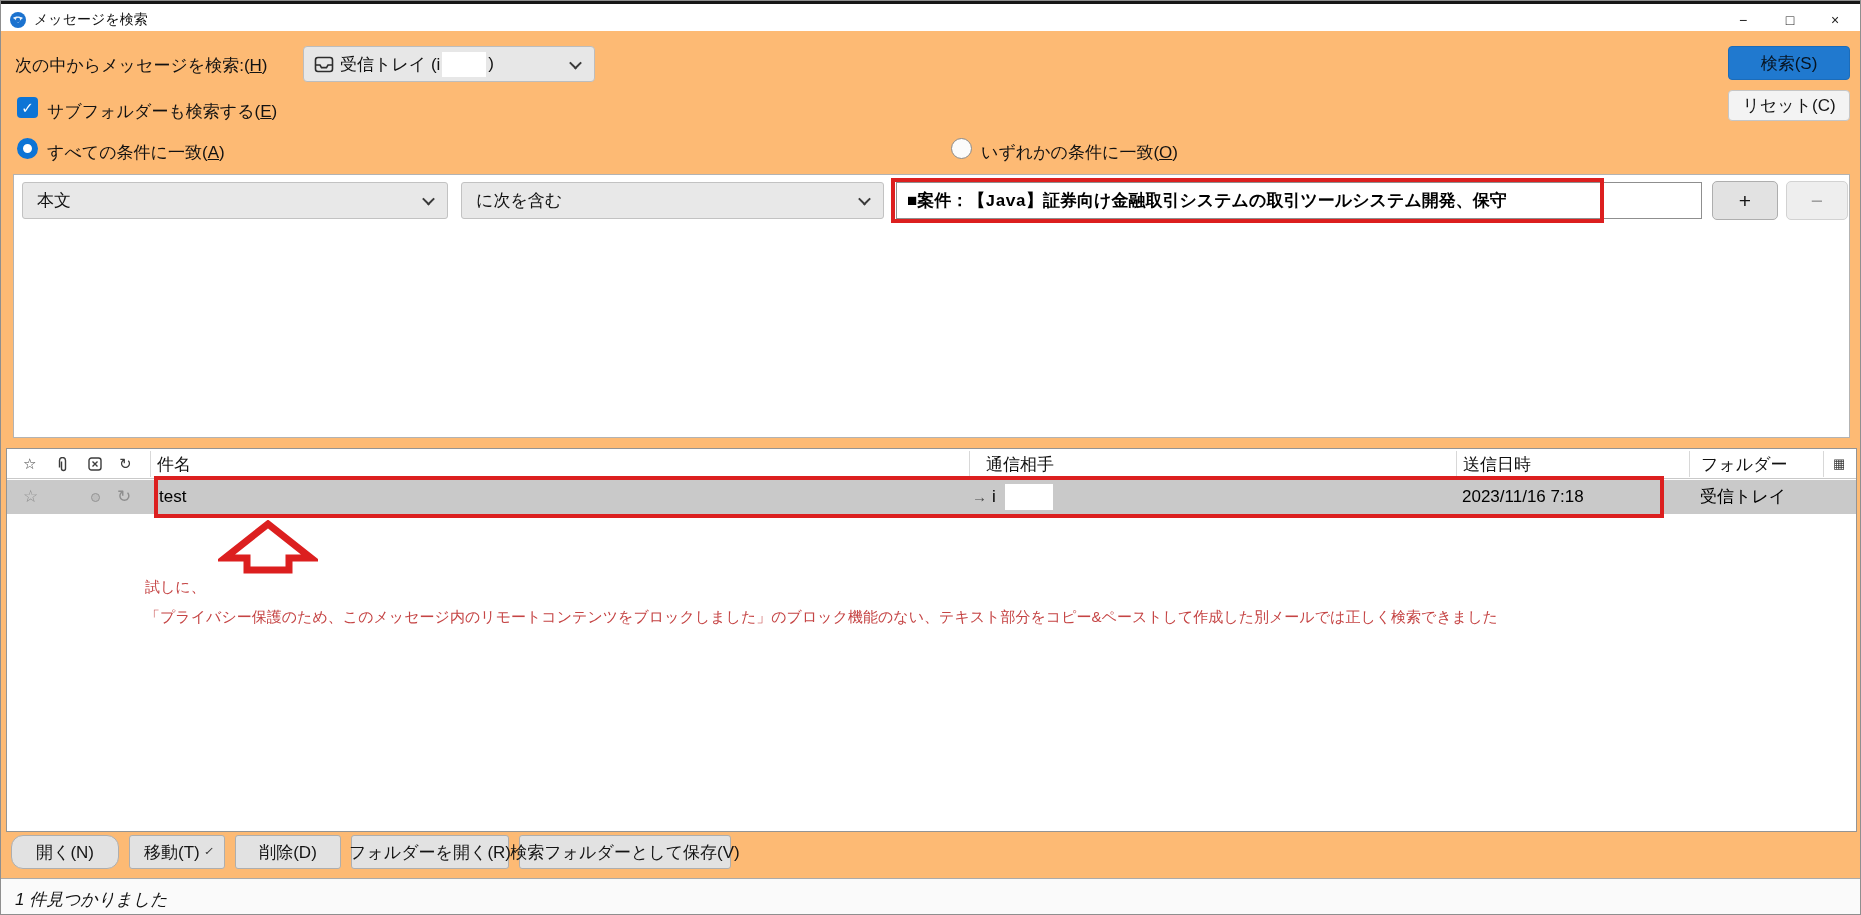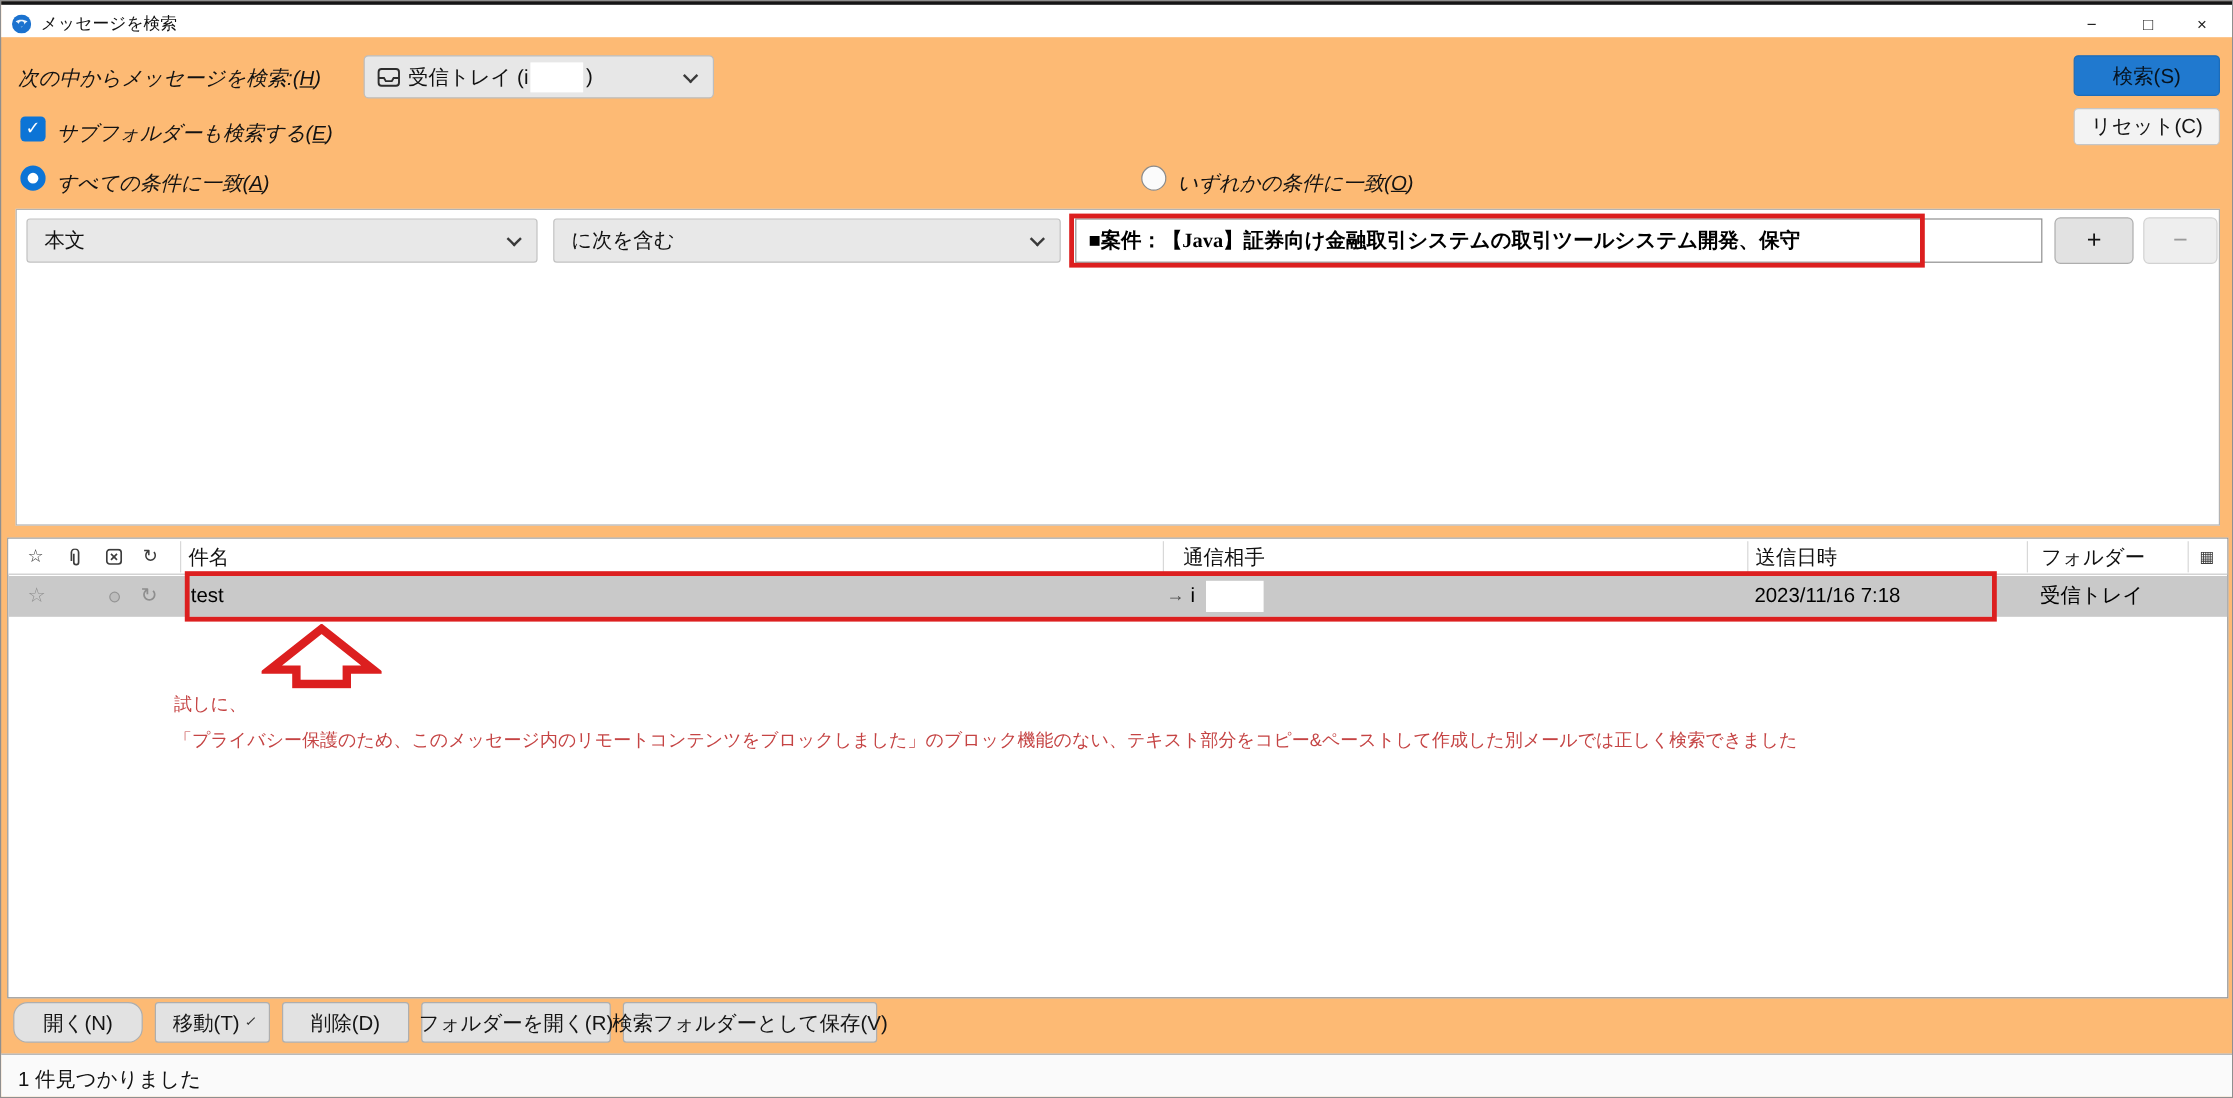--- a/index.html
+++ b/index.html
@@ -8,21 +8,21 @@
   .app { position:absolute; inset:0; border:1px solid #8f8f8f; background:#fdba74; }
 
   
   .titlebar { position:absolute; top:0; left:0; right:0; height:30px; background:#ffffff; border-top:3px solid #161616; }
   .app-icon { position:absolute; left:9px; top:8px; width:16px; height:16px; }
   .win-title { position:absolute; left:33px; top:7px; font-size:14px; color:#111; }
   .winbtn { position:absolute; top:3px; width:46px; height:26px; text-align:center; line-height:26px; font-size:14px; color:#222; cursor:default; }
   .winbtn.min { right:94px; } .winbtn.max { right:47px; } .winbtn.close { right:2px; }
 
   
-  .lbl { position:absolute; font-size:17px; color:#121212; white-space:nowrap;font-style:italic; }
+  .lbl { position:absolute; font-size:17px; color:#121212; white-space:nowrap; }
   .akey { text-decoration:underline; }
   .dropdown { position:absolute; background:#e7e7e7; border:1px solid #bdbdbd; border-radius:4px; display:flex; align-items:center; font-size:17px; color:#111; cursor:default; }
   .folder-dd { left:302px; top:45px; width:292px; height:36px; padding:0 10px; }
   .chev { width:9px; height:9px; border-right:2px solid #3a3a3a; border-bottom:2px solid #3a3a3a; transform:rotate(45deg) translate(-1px,-1px); display:inline-block; flex:none; }
   .dd-chev { position:absolute; right:14px; top:13px; }
   .redact { display:inline-block; background:#ffffff; vertical-align:middle; }
   .r1 { width:44px; height:25px; margin:0 2px; }
 
   .btn { position:absolute; display:flex; align-items:center; justify-content:center; font-size:17px; color:#141414; background:#e2e2e2; border:1px solid #aeaeae; border-radius:4px; cursor:default; white-space:nowrap; }
   .search-btn { left:1727px; top:45px; width:122px; height:34px; background:#2079cf; border:1px solid #1c6cb9; color:#07131f; }
@@ -31,21 +31,21 @@
   .checkbox { position:absolute; left:16px; top:96px; width:21px; height:21px; background:#0c74d6; border-radius:4px; color:#fff; font-size:15px; line-height:21px; text-align:center; cursor:default; }
   .radio { position:absolute; width:21px; height:21px; border-radius:50%; cursor:default; }
   .radio.on { left:16px; top:137px; background:#fff; border:6px solid #0c74d6; }
   .radio.off { left:950px; top:137px; background:#fbfbfb; border:1px solid #8b8b8b; }
 
   
   .cond-panel { position:absolute; left:12px; top:173px; width:1837px; height:264px; background:#ffffff; border:1px solid #b3b3b3; }
   .cond-dd { top:7px; height:37px; padding:0 14px; border-radius:3px; background:#e8e8e8; border:1px solid #c2c2c2; }
   .field-dd { left:8px; width:426px; }
   .op-dd { left:447px; width:423px; }
-  .cond-input { position:absolute; left:882px; top:7px; width:806px; height:37px; border:1px solid #8f8f8f; background:#fff; font-family:Liberation Serif, serif; font-size:17px; font-weight:600; color:#000; padding:0 10px; }
+  .cond-input { position:absolute; left:882px; top:7px; width:806px; height:37px; border:1px solid #8f8f8f; background:#fff; font-family:Liberation Mono, monospace; font-size:17px; font-weight:600; color:#000; padding:0 10px; }
   .hl-box { position:absolute; border:4px solid #dc1f1f; pointer-events:none; background:transparent; }
   .hl-cond { left:877px; top:3px; width:713px; height:45px; }
   .pm-btn { top:6px; height:39px; border-radius:5px; font-size:21px; }
   .add-btn { left:1698px; width:66px; }
   .rm-btn { left:1772px; width:62px; background:#eeeeee; border:1px solid #d2d2d2; color:#9b9b9b; }
 
   
   .results { position:absolute; left:5px; top:447px; width:1851px; height:384px; background:#ffffff; border:1px solid #949494; }
   .thead { position:absolute; top:0; left:0; right:0; height:30px; background:#fff; border-bottom:1px solid #c9c9c9; }
   .hdiv { position:absolute; top:2px; width:1px; height:26px; background:#d8d8d8; }
@@ -63,21 +63,21 @@
 
   
   .act-btn { top:834px; height:34px; padding:0 14px; border-radius:3px; }
   .open-btn { left:10px; width:108px;border-radius:12px; }
   .move-btn { left:128px; width:96px; gap:8px; }
   .del-btn { left:234px; width:106px; }
   .openfolder-btn { left:350px; width:158px; }
   .savesearch-btn { left:518px; width:212px; }
   .move-chev { width:8px; height:8px; border-right:1.8px solid #333; border-bottom:1.8px solid #333; transform:rotate(45deg) translate(-1px,-1px); }
 
-  .statusbar { position:absolute; left:0; right:0; top:877px; bottom:0; background:#fafafa; border-top:1px solid #ababab; }
+  .statusbar { position:absolute; left:0; right:0; top:877px; bottom:0; background:#fafafa; border-top:1px solid #ababab;font-style:italic; }
   .status-text { position:absolute; left:14px; top:9px; font-size:17px; color:#111; }
 </style>
 </head>
 <body>
 
 <div class="app">
 
   <div class="titlebar">
     <svg class="app-icon" viewBox="0 0 16 16">
       <circle cx="8" cy="8" r="8" fill="#1b72cf"></circle>

